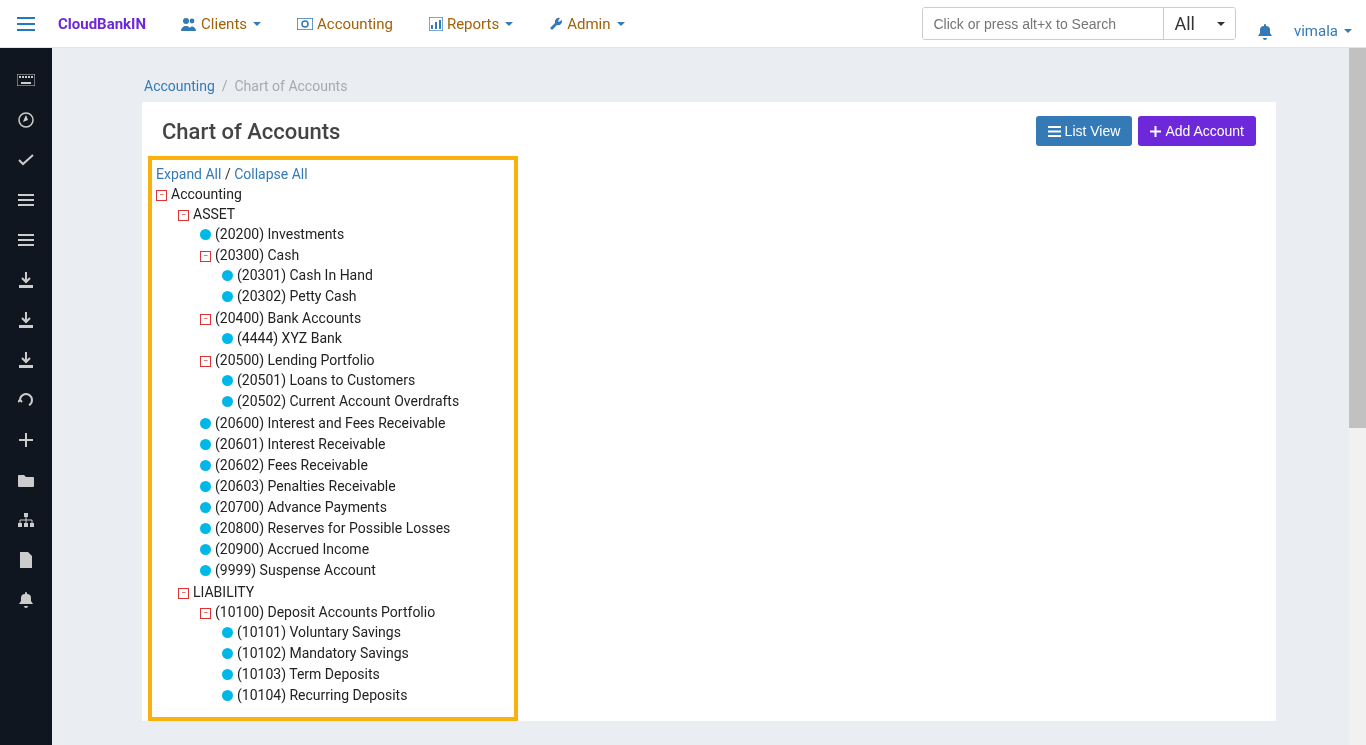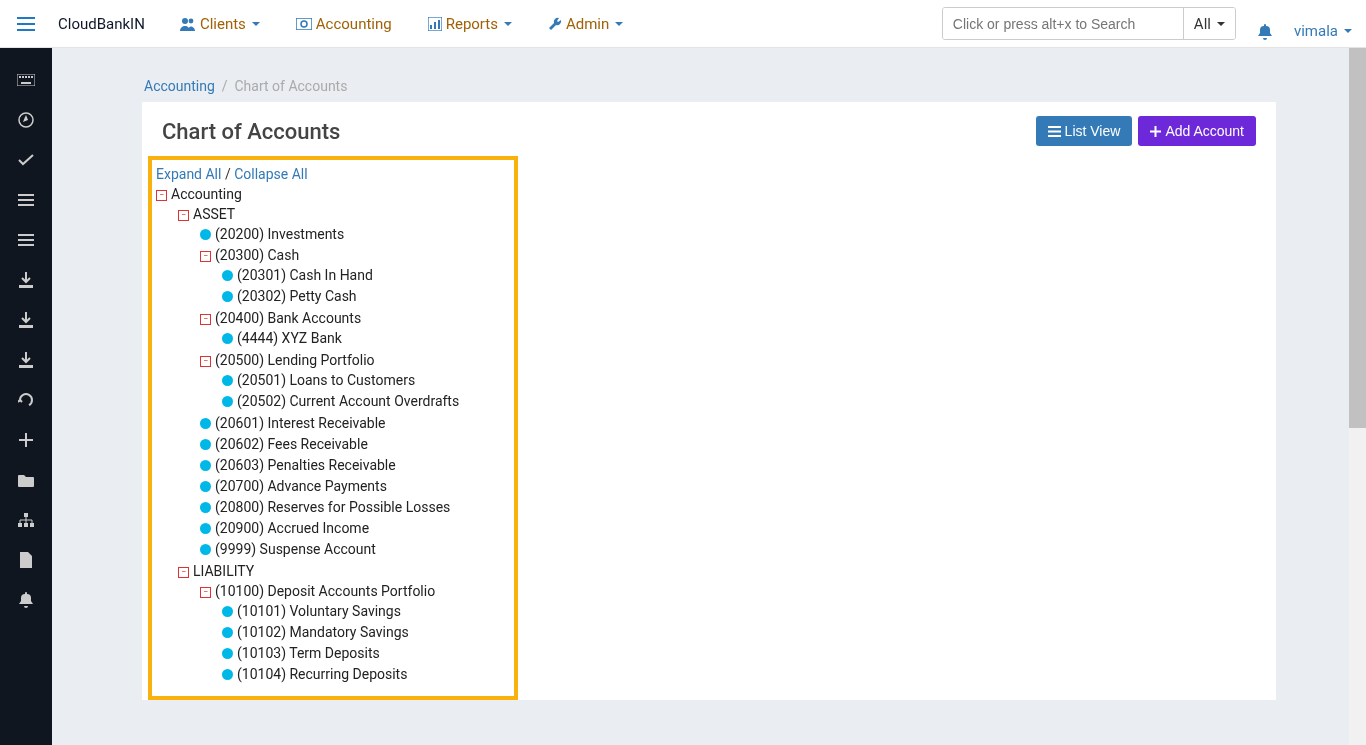--- a/index.html
+++ b/index.html
@@ -1,26 +1,26 @@
 <!DOCTYPE html>
 <html><head>
 <meta charset="utf-8">
 <style>
 *{margin:0;padding:0;box-sizing:border-box}
 body{font-family:-apple-system,BlinkMacSystemFont,"Segoe UI",Roboto,"Helvetica Neue",Arial,sans-serif;font-size:14px;color:#333;background:#EAEDF1}
 .topbar{height:48px;background:#fff;border-bottom:1px solid #e4e4e4;display:flex;align-items:center;padding:0;position:fixed;top:0;left:0;right:0;z-index:100}
 .hamburger{width:52px;height:48px;display:flex;align-items:center;justify-content:center;cursor:pointer;color:#1f7ac3}
-.brand{font-size:15px;font-weight:400;color:#0f172a;padding:0 20px 0 6px}
+.brand{font-size:15px;font-weight:700;color:#6d28d9;padding:0 20px 0 6px}
 .topnav{display:flex;align-items:center;gap:6px}
 .topnav-item{color:#a16207;padding:13px 15px;cursor:pointer;display:flex;align-items:center;gap:4px;font-size:15px}
 .caret{display:inline-block;width:0;height:0;margin-left:2px;vertical-align:middle;border-top:4px dashed #337ab7;border-right:4px solid transparent;border-left:4px solid transparent}
 .top-right{margin-left:auto;display:flex;align-items:flex-end;gap:12px;padding-right:14px}
 .search-wrap{display:flex;align-items:center;border:1px solid #ccc;border-radius:3px;height:33px;overflow:hidden}
 .search-input{border:none;outline:none;padding:0 10px;width:240px;height:100%;font-size:14px;color:#555}
-.search-filter{border:none;border-left:1px solid #ccc;height:100%;padding:0 10px;display:flex;align-items:center;gap:4px;cursor:pointer;background:#fff;color:#333;font-size:15px}
+.search-filter{border:none;border-left:1px solid #ccc;height:100%;padding:0 10px;display:flex;align-items:center;gap:20px;cursor:pointer;background:#fff;color:#333;font-size:18px}
 .bell{color:#337ab7;font-size:16px;padding:0 10px;cursor:pointer}
 .user-drop{color:#337ab7;cursor:pointer;display:flex;align-items:center;gap:4px;font-size:15px}
 .sidebar{position:fixed;left:0;top:48px;bottom:0;width:52px;background:#10161F;display:flex;flex-direction:column;padding-top:12px;z-index:90}
 .side-item{width:52px;height:40px;display:flex;align-items:center;justify-content:center;color:#ccc;cursor:pointer;font-size:15px}
 .main{margin-left:52px;margin-top:48px;padding:30px 90px 30px 90px}
 .breadcrumb{font-size:14px;color:#aaa;margin-bottom:8px;padding-left:2px}
 .breadcrumb a{color:#337ab7;text-decoration:none}
 .card{background:#fff;border-radius:1px;position:relative}
 .card-head{display:flex;align-items:center;padding:14px 20px 10px 20px}
 .card-head h2{font-size:22px;font-weight:500;color:#444}
@@ -250,20 +250,21 @@
                   <ul>
                       <li><span class="leaf-dot"></span><span class="node-label">(4444) XYZ Bank</span></li>
                     </ul>
                 </li>
                 <li><span class="toggle">−</span><span class="node-label">(20500) Lending Portfolio</span>
                   <ul>
                     <li><span class="leaf-dot"></span><span class="node-label">(20501) Loans to Customers</span></li>
                     <li><span class="leaf-dot"></span><span class="node-label">(20502) Current Account Overdrafts</span></li>
                   </ul>
                 </li>
+                <li><span class="leaf-dot"></span><span class="node-label">(20600) Interest and Fees Receivable</span></li>
                 <li><span class="leaf-dot"></span><span class="node-label">(20601) Interest Receivable</span></li>
                 <li><span class="leaf-dot"></span><span class="node-label">(20602) Fees Receivable</span></li>
                 <li><span class="leaf-dot"></span><span class="node-label">(20603) Penalties Receivable</span></li>
                 <li><span class="leaf-dot"></span><span class="node-label">(20700) Advance Payments</span></li>
                 <li><span class="leaf-dot"></span><span class="node-label">(20800) Reserves for Possible Losses</span></li>
                 <li><span class="leaf-dot"></span><span class="node-label">(20900) Accrued Income</span></li>
                 <li><span class="leaf-dot"></span><span class="node-label">(9999) Suspense Account</span></li>
               </ul>
             </li>
             <li><span class="toggle">−</span><span class="node-label">LIABILITY</span>

